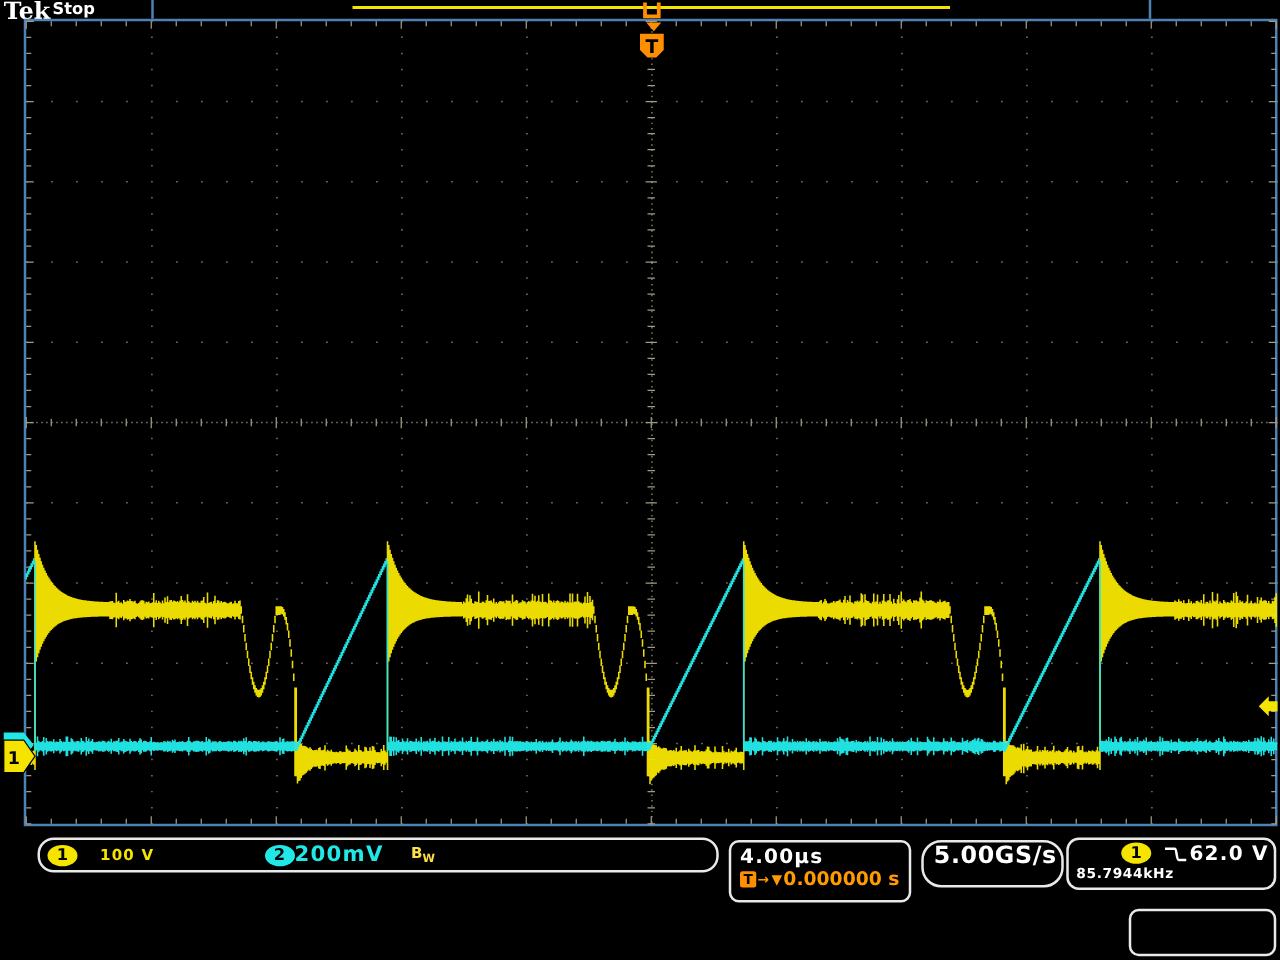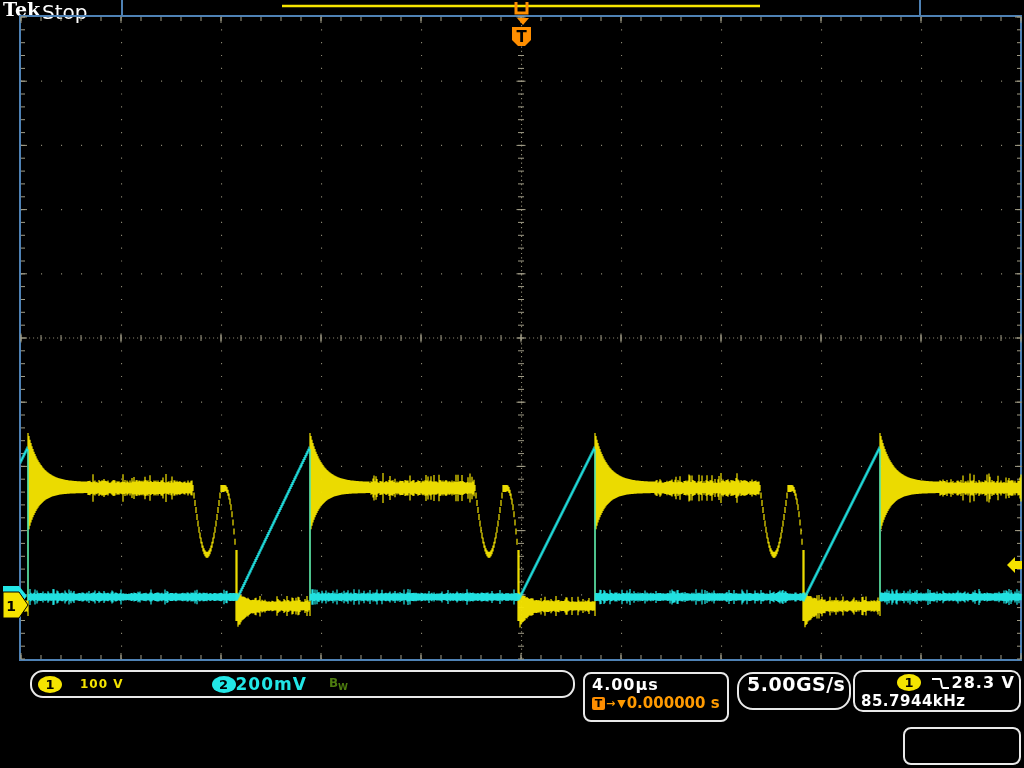--- a/index.html
+++ b/index.html
@@ -1,51 +1,51 @@
 <!DOCTYPE html>
 <html><head>
 <meta charset="utf-8">
 <style>
   html,body{margin:0;padding:0;background:#000;}
   body{position:relative;width:1024px;height:768px;overflow:hidden;
        font-family:"DejaVu Sans","Liberation Sans",sans-serif;}
   .abs{position:absolute;}
   #tek-logo{left:3px;top:-2px;color:#fff;font-family:"DejaVu Serif","Liberation Serif",serif;
             font-size:19px;font-weight:bold;letter-spacing:0px;}
-  #run-state{left:42px;top:0px;color:#fff;font-size:20px;font-weight:normal;}
+  #run-state{left:42px;top:0px;color:#fff;font-size:13px;font-weight:bold;}
   #graticule-border{left:19px;top:15px;width:1003px;height:646px;
     border:2px solid #4e81b4;box-sizing:border-box;background:transparent;}
   #scope-svg{left:0;top:0;width:1024px;height:768px;}
   
   .rbox{background:#000;border:2px solid #e9e9e9;box-sizing:border-box;color:#fff;
         font-weight:bold;}
   #ch-box{left:30px;top:670px;width:545px;height:28px;border-radius:13px;
           display:flex;align-items:center;}
   .badge{display:inline-block;width:24px;height:17px;border-radius:50%;
          color:#000;font-size:13px;font-weight:bold;text-align:center;line-height:17px;}
   #ch1-badge{margin-left:6px;background:#f5e400;}
   #ch1-scale{color:#f5e400;font-size:12px;margin-left:18px;letter-spacing:1px;}
   #ch2-badge{margin-left:88px;background:#22e7e7;}
   #ch2-scale{color:#22e7e7;font-size:17px;letter-spacing:1px;}
-  #ch2-bw{color:#4d7c0f;font-size:12px;margin-left:22px;}
+  #ch2-bw{color:#fde047;font-size:12px;margin-left:22px;}
   #ch2-bw sub{font-size:9px;}
   #tb-box{left:583px;top:672px;width:146px;height:50px;border-radius:8px;padding:1px 0 0 7px;}
   #tb-scale{font-size:16px;letter-spacing:1px;}
   #tb-line2{display:flex;align-items:center;color:#ff9a00;font-size:15px;margin-top:0px;}
   #tb-trig-badge{display:inline-block;width:13px;height:13px;background:#ff8e00;color:#000;
      font-size:11px;line-height:13px;text-align:center;border-radius:2px;font-weight:bold;}
   .orange-glyph{font-size:11px;color:#ff9a00;margin:0 1px;}
   #acq-box{left:737px;top:672px;width:114px;height:38px;border-radius:16px;padding:1px 0 0 8px;
            font-size:19px;line-height:18px;letter-spacing:0.5px;}
   #trig-box{left:853px;top:670px;width:168px;height:42px;border-radius:10px;padding:1px 4px 0 6px;}
   #trig-line1{display:flex;align-items:center;}
   #trig-src-badge{background:#f5e400;margin-left:36px;}
   #trig-slope-icon{margin-left:10px;}
   #trig-level{margin-left:auto;font-size:16px;letter-spacing:1px;}
-  #trig-freq{font-size:15px;letter-spacing:0.5px;}
+  #trig-freq{font-size:11px;letter-spacing:0.5px;}
   #dt-box{left:903px;top:727px;width:118px;height:38px;border-radius:8px;padding:1px 0 0 6px;
           font-size:15px;line-height:18px;white-space:pre;letter-spacing:0.5px;}
 </style>
 </head>
 <body>
 
 <div class="abs" id="tek-logo">Tek</div>
 <div class="abs" id="run-state">Stop</div>
 
 <div class="abs" id="graticule-border"></div>
@@ -101,21 +101,21 @@
 <div class="abs rbox" id="acq-box">
   <div>5.00GS/s</div>
 </div>
 
 <div class="abs rbox" id="trig-box">
   <div id="trig-line1">
     <span class="badge" id="trig-src-badge">1</span>
     <svg id="trig-slope-icon" width="20" height="16" viewBox="0 0 20 16">
       <path d="M1,4 H9 C10.5,4 10,13 12,13 H18" fill="none" stroke="#fff" stroke-width="2"></path>
     </svg>
-    <span id="trig-level">28.3 V</span>
+    <span id="trig-level">62.0 V</span>
   </div>
   <div id="trig-freq">85.7944kHz</div>
 </div>
 
 <div class="abs rbox" id="dt-box">
   <div>13 Jul  2023</div>
   
 </div>
 
 </body></html>

